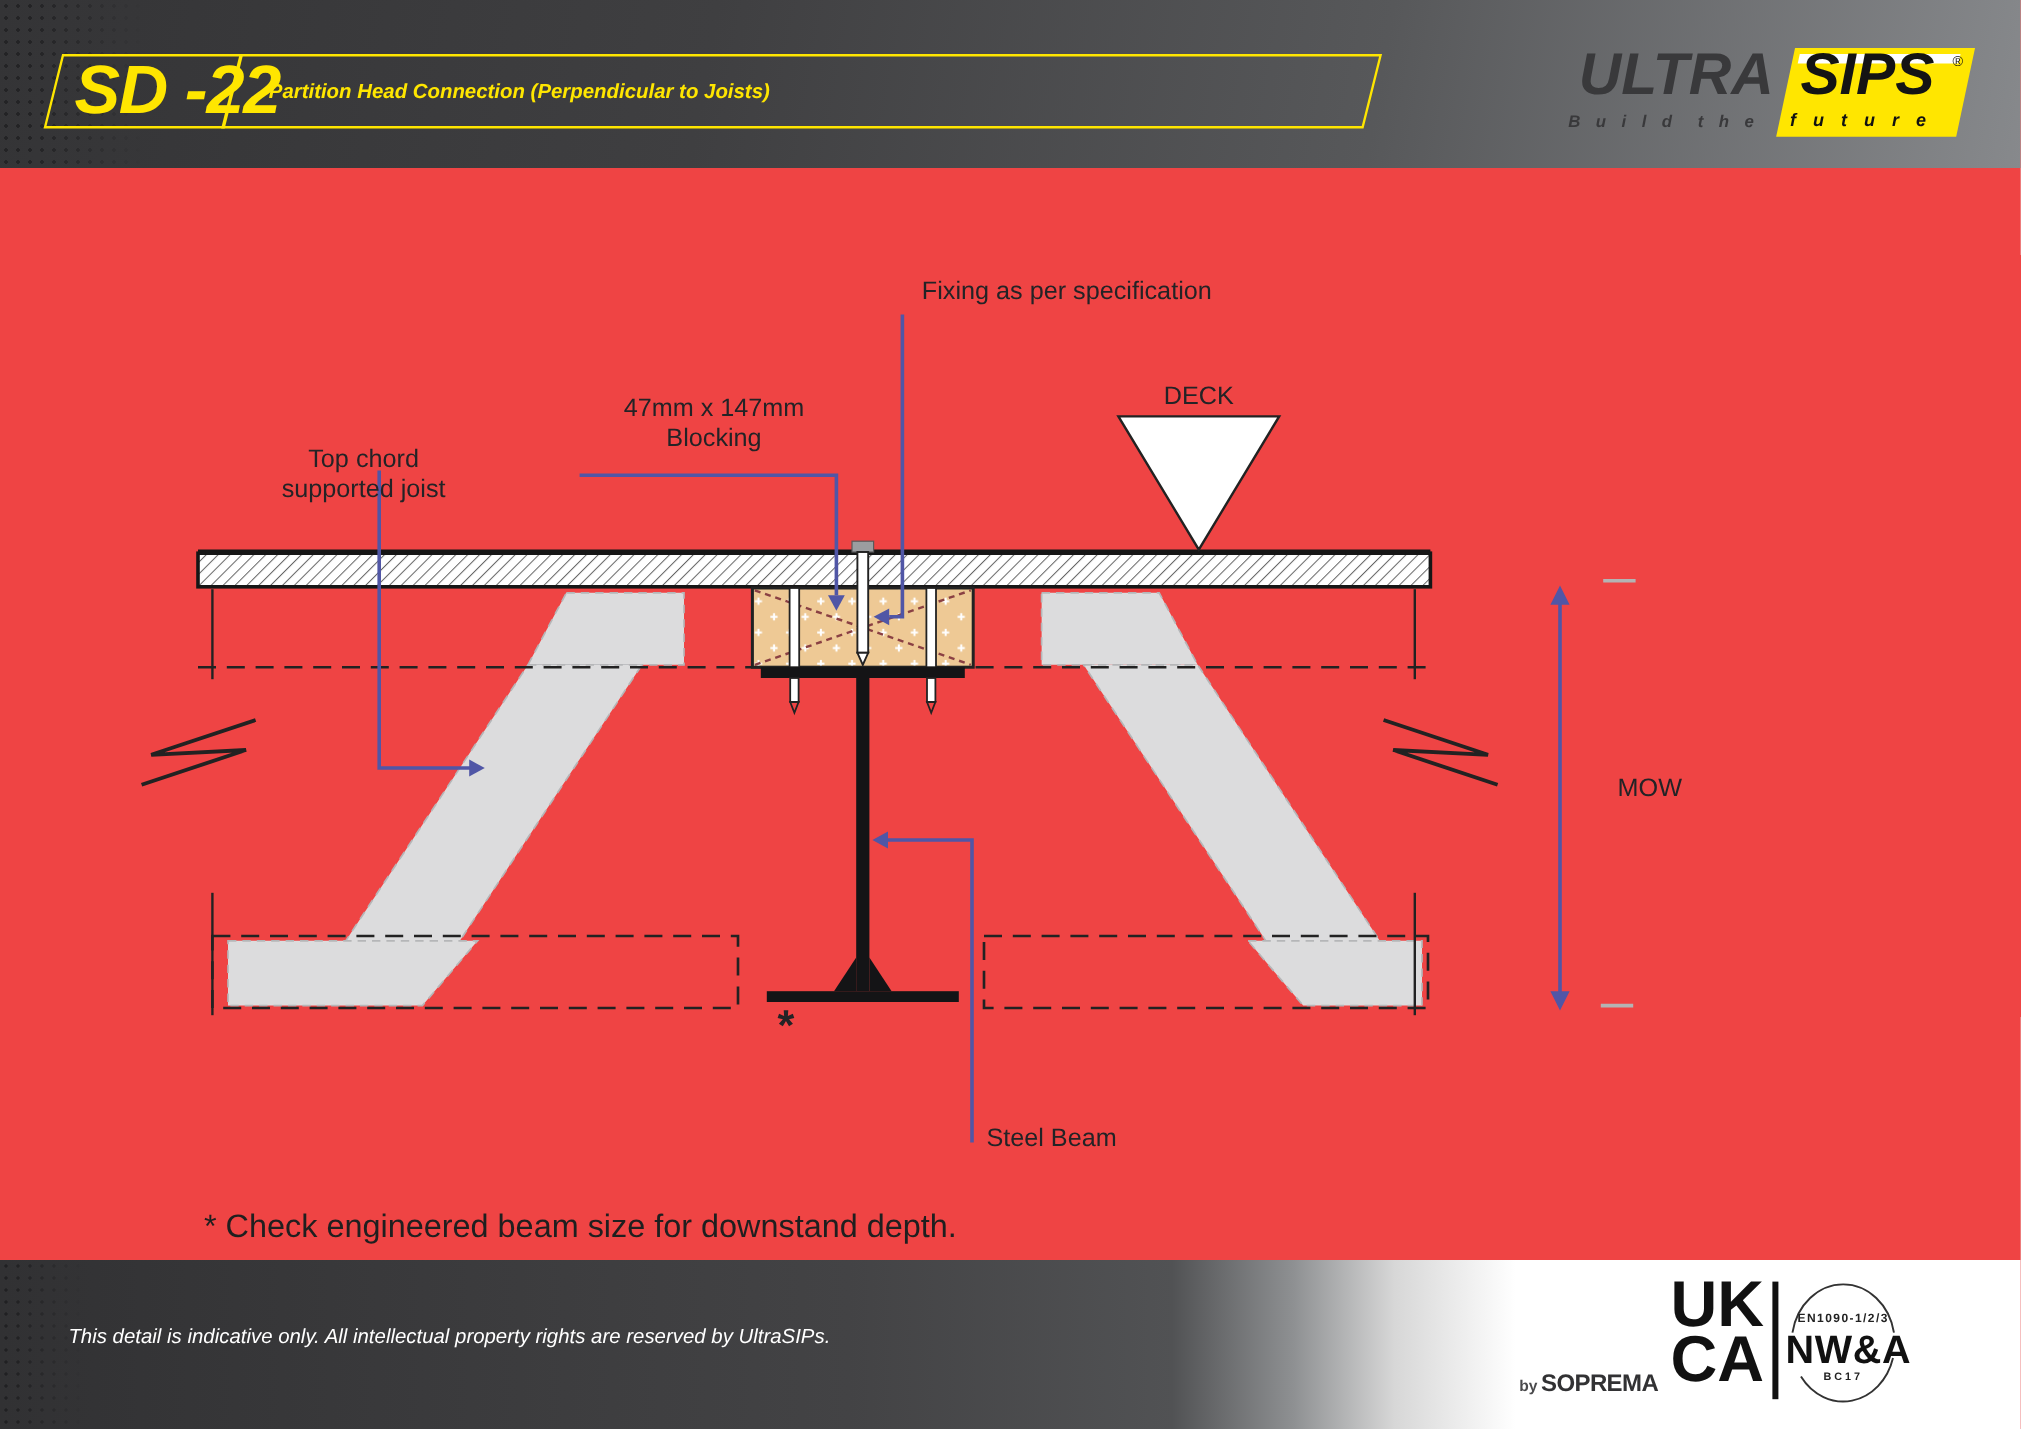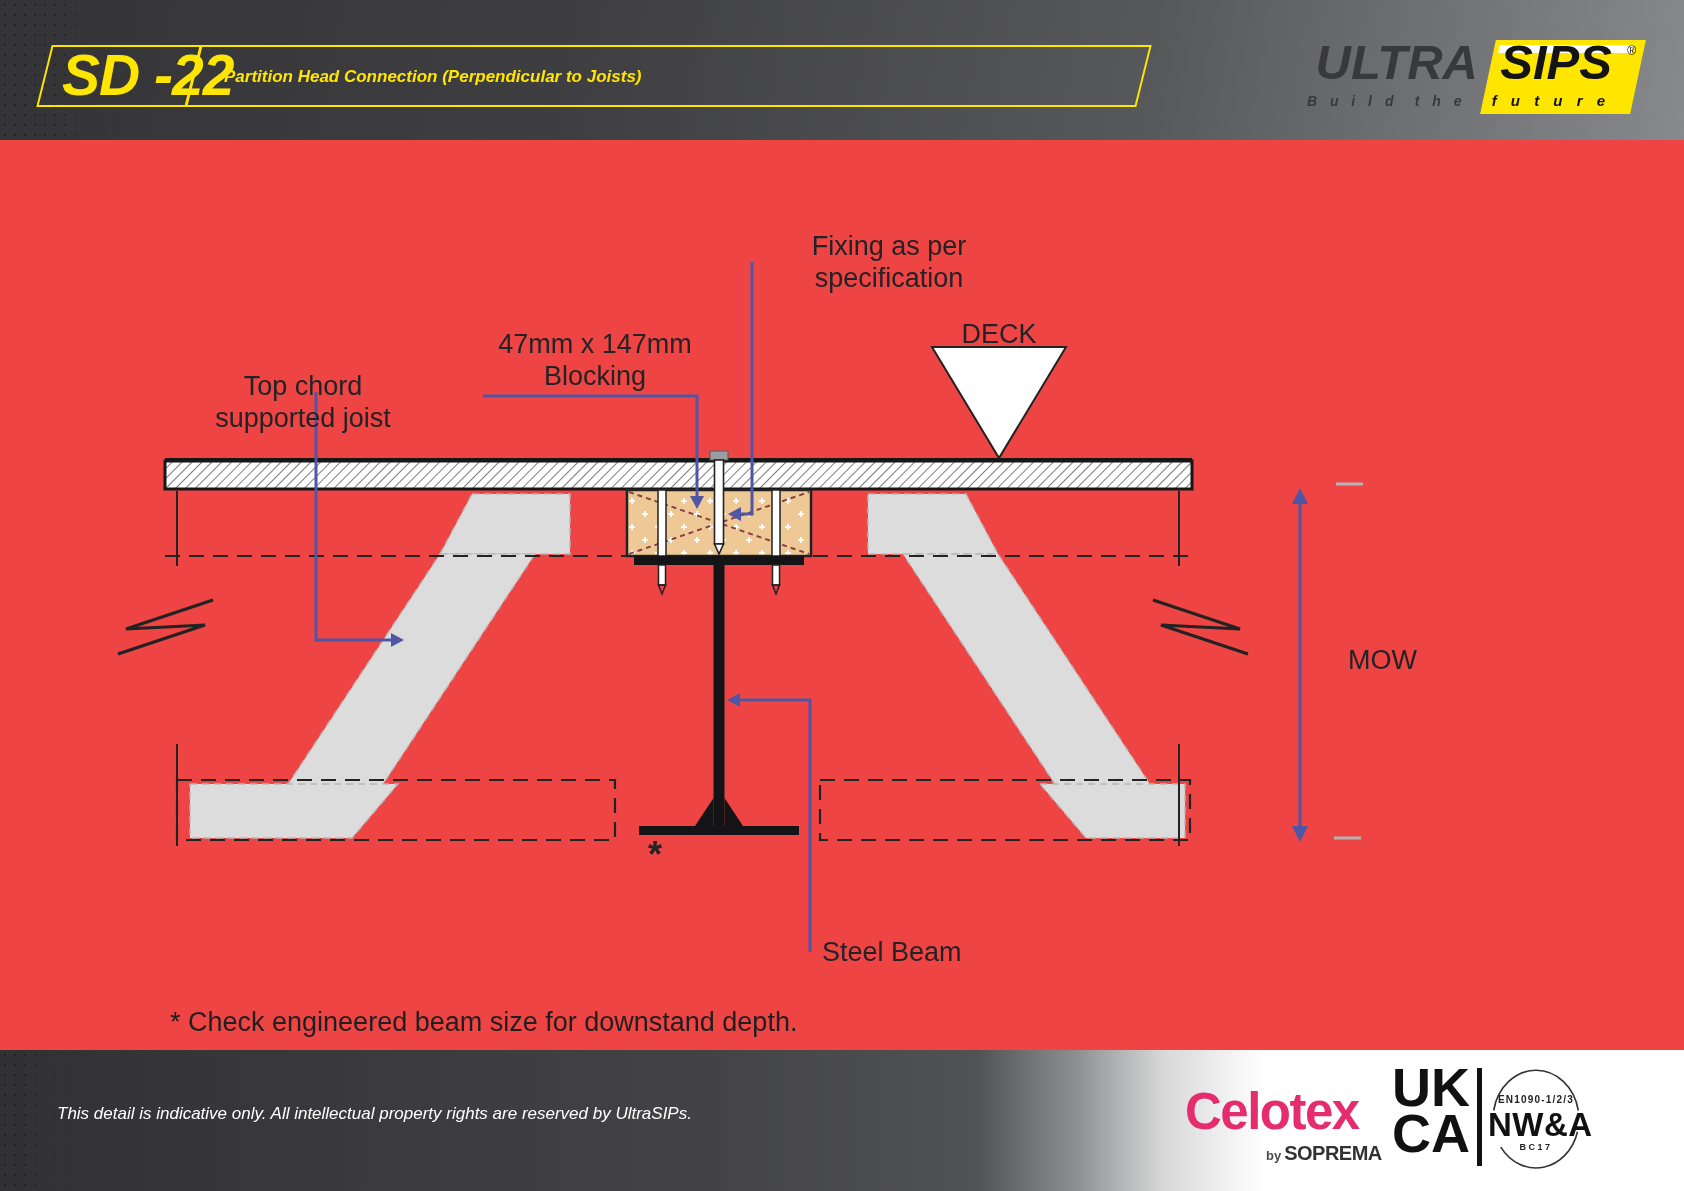--- a/index.html
+++ b/index.html
@@ -32,21 +32,21 @@
   .sips-text{position:absolute;right:26px;top:-6px;font-size:49px;font-weight:900;
          font-style:italic;color:#141414;}
   .reg-mark{position:absolute;right:2px;top:4px;font-size:12px;color:#141414;}
   .build-text{position:absolute;right:172px;top:53px;font-size:14px;font-weight:600;
          font-style:italic;letter-spacing:4.5px;color:#39393b;}
   .future-text{position:absolute;right:28px;top:52px;font-size:15px;font-weight:700;
          font-style:italic;letter-spacing:5px;color:#111;}
 
   
   .diagram-svg{position:absolute;left:0;top:0;width:1684px;height:1191px;}
-  .dlabel{position:absolute;color:#232326;font-size:27px;line-height:1.2;}
+  .dlabel{position:absolute;color:#232326;font-size:21px;line-height:1.2;}
   .center{text-align:center;}
   .lbl-fixing{left:739px;top:230px;width:300px;}
   .lbl-topchord{left:193px;top:327px;width:220px;margin-top:43px;}
   .lbl-blocking{left:470px;top:328px;width:250px;}
   .lbl-deck{left:947px;top:318px;width:104px;}
   .lbl-mow{left:1348px;top:644px;width:90px;}
   .lbl-steelbeam{left:822px;top:936px;width:160px;}
   .lbl-asterisk{left:648px;top:833px;font-size:36px;font-weight:700;}
   .lbl-footnote{left:170px;top:1006px;font-size:27px;color:#1f1f1f;}
 
@@ -213,21 +213,20 @@
   <div class="dlabel lbl-deck center">DECK</div>
   <div class="dlabel lbl-mow">MOW</div>
   <div class="dlabel lbl-steelbeam">Steel Beam</div>
   <div class="dlabel lbl-asterisk">*</div>
   <div class="dlabel lbl-footnote">* Check engineered beam size for downstand depth.</div>
 
   <div class="footer">
     <div class="footer-dots"></div>
     <div class="disclaimer">This detail is indicative only. All intellectual property rights are reserved by UltraSIPs.</div>
 
-    <div class="celotex-name">Celotex</div>
     <div class="celotex-by">
       <span class="by">by</span><span class="soprema">SOPREMA</span>
     </div>
 
     <div class="ukca-letters">
       <div>UK</div>
       <div>CA</div>
     </div>
     <div class="ukca-bar"></div>
 

